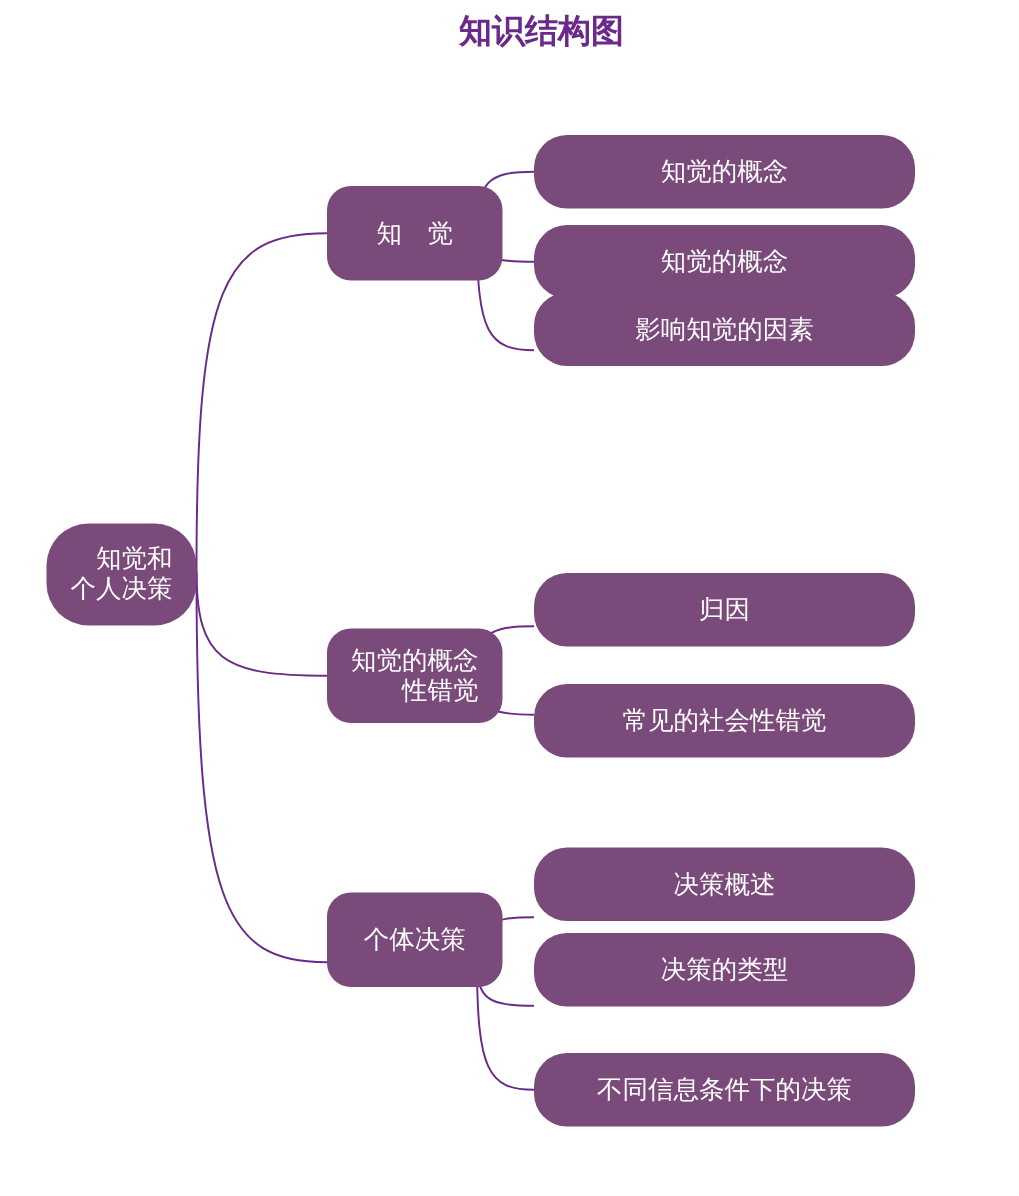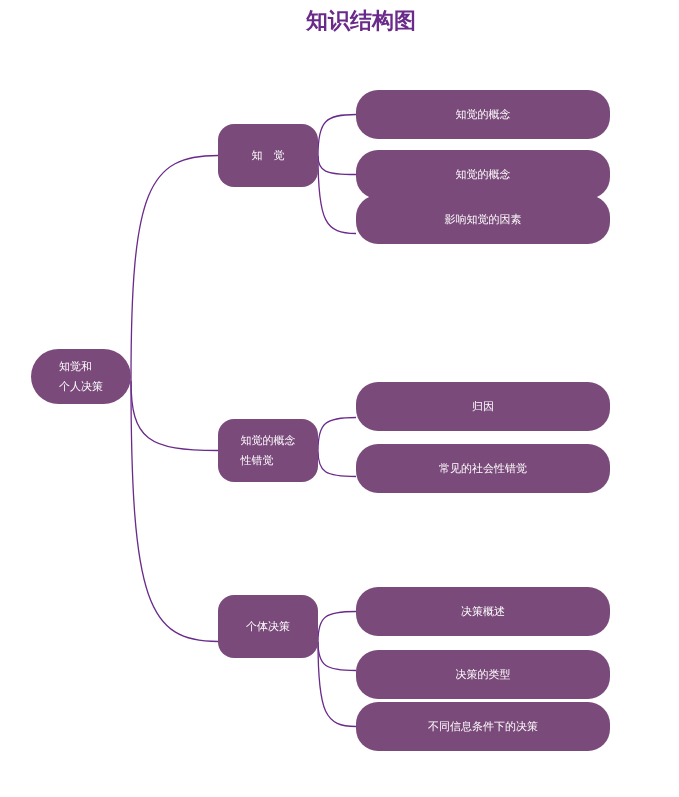--- a/index.html
+++ b/index.html
@@ -2,25 +2,25 @@
 <html><head>
 <meta charset="utf-8">
 <style>
   html, body { margin:0; padding:0; background:#ffffff; }
   body { width:679px; height:797px; position:relative; overflow:hidden;
          font-family:"DejaVu Sans", "Liberation Sans", sans-serif; }
   #title { position:absolute; left:0; top:6px; width:722px; text-align:center;
            font-size:22px; font-weight:bold; color:#6a2a8a; }
   #links { position:absolute; left:0; top:0; width:679px; height:797px; }
   .node { position:absolute; background:#7a4a7a; color:#ffffff; display:flex;
-          align-items:center; justify-content:center; text-align:left;
-          box-sizing:border-box; font-size:11px; line-height:20px; }
+          align-items:center; justify-content:center; text-align:right;
+          box-sizing:border-box; font-size:17px; line-height:20px; }
   .node span { white-space:pre-line; }
-  .root { left:31px; top:349px; width:100px; height:55px; border-radius:28px; }
-  .l1 { left:218px; width:100px; height:63px; border-radius:16px; }
+  .root { left:31px; top:349px; width:100px; height:68px; border-radius:28px; }
+  .l1 { left:218px; width:117px; height:63px; border-radius:16px; }
   .leaf { left:356px; width:254px; height:49px; border-radius:22px; }
 </style>
 </head>
 <body>
 
 <div id="title">知识结构图</div>
 
 <svg id="links">
     <path d="M131,380.5 C131,189.25 148.4,155.5 218,155.5" fill="none" stroke="#6a2a8a" stroke-width="1.3"></path>
     <path d="M131,380.5 C131,440 148.4,450.5 218,450.5" fill="none" stroke="#6a2a8a" stroke-width="1.3"></path>
@@ -57,25 +57,25 @@
 <div class="node leaf" style="top:150px">
   <span>知觉的概念</span>
 </div>
 <div class="node leaf" style="top:195px">
   <span>影响知觉的因素</span>
 </div>
 
 <div class="node leaf" style="top:382px">
   <span>归因</span>
 </div>
-<div class="node leaf" style="top:444px">
+<div class="node leaf" style="top:456px">
   <span>常见的社会性错觉</span>
 </div>
 
-<div class="node leaf" style="top:587px">
+<div class="node leaf" style="top:565px">
   <span>决策概述</span>
 </div>
-<div class="node leaf" style="top:650px">
+<div class="node leaf" style="top:622px">
   <span>决策的类型</span>
 </div>
 <div class="node leaf" style="top:702px">
   <span>不同信息条件下的决策</span>
 </div>
 
 </body></html>

